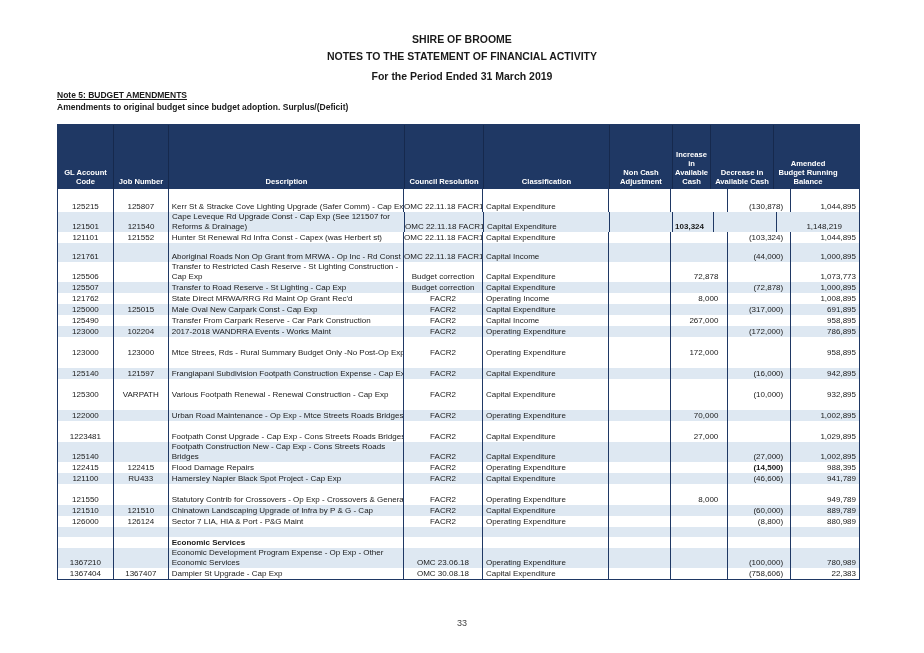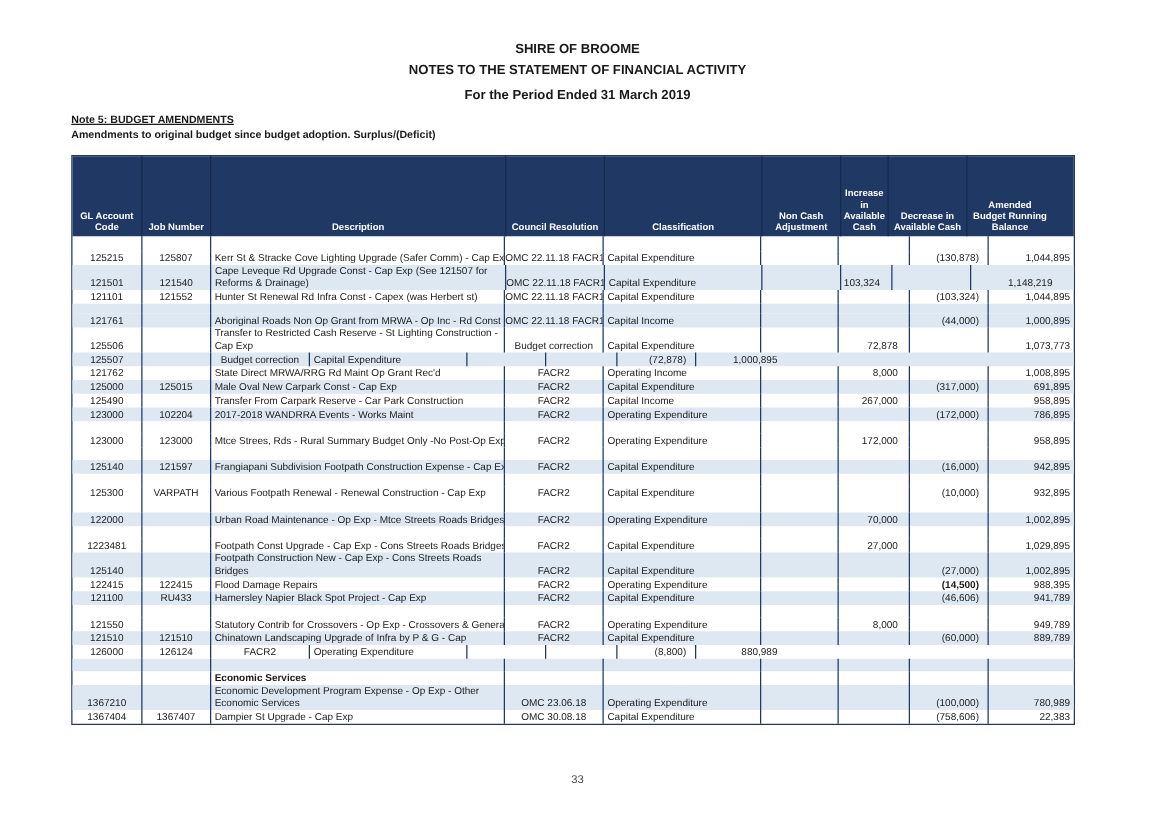--- a/index.html
+++ b/index.html
@@ -134,21 +134,21 @@
             <div>Cape Leveque Rd Upgrade Const - Cap Exp (See 121507 for</div>
             <div>Reforms &amp; Drainage)</div>
           </div>
           <div class="tcell c-res" style="width: 79px;">
             <div>OMC 22.11.18 FACR1</div>
           </div>
           <div class="tcell c-cls" style="width: 126px;">
             <div>Capital Expenditure</div>
           </div>
           <div class="tcell c-nc" style="width: 63px;"></div>
-          <div class="tcell c-inc" style="width: 41px;">
+          <div class="tcell c-inc" style="width: 41px; font-weight: bold;">
             <div>103,324</div>
           </div>
           <div class="tcell c-dec" style="width: 63px;"></div>
           <div class="tcell c-bal" style="width: 68px;">
             <div>1,148,219</div>
           </div>
         </div>
         <div class="trow" style="min-height: 11px;">
           <div class="tcell c-gl" style="width: 56px;">
             <div>121101</div>
@@ -230,20 +230,23 @@
           <div class="tcell c-dec" style="width: 63px;"></div>
           <div class="tcell c-bal" style="width: 68px;">
             <div>1,073,773</div>
           </div>
         </div>
         <div class="trow" style="background: rgb(222, 232, 242); min-height: 11px;">
           <div class="tcell c-gl" style="width: 56px;">
             <div>125507</div>
           </div>
           <div class="tcell c-job" style="width: 55px;"></div>
+          <div class="tcell c-desc" style="width: 236px;">
+            <div>Transfer to Road Reserve - St Lighting - Cap Exp</div>
+          </div>
           <div class="tcell c-res" style="width: 79px;">
             <div>Budget correction</div>
           </div>
           <div class="tcell c-cls" style="width: 126px;">
             <div>Capital Expenditure</div>
           </div>
           <div class="tcell c-nc" style="width: 63px;"></div>
           <div class="tcell c-inc" style="width: 57px;"></div>
           <div class="tcell c-dec" style="width: 63px;">
             <div>(72,878)</div>
@@ -657,20 +660,23 @@
             <div>889,789</div>
           </div>
         </div>
         <div class="trow" style="min-height: 11px;">
           <div class="tcell c-gl" style="width: 56px;">
             <div>126000</div>
           </div>
           <div class="tcell c-job" style="width: 55px;">
             <div>126124</div>
           </div>
+          <div class="tcell c-desc" style="width: 236px;">
+            <div>Sector 7 LIA, HIA &amp; Port - P&amp;G Maint</div>
+          </div>
           <div class="tcell c-res" style="width: 79px;">
             <div>FACR2</div>
           </div>
           <div class="tcell c-cls" style="width: 126px;">
             <div>Operating Expenditure</div>
           </div>
           <div class="tcell c-nc" style="width: 63px;"></div>
           <div class="tcell c-inc" style="width: 57px;"></div>
           <div class="tcell c-dec" style="width: 63px;">
             <div>(8,800)</div>

